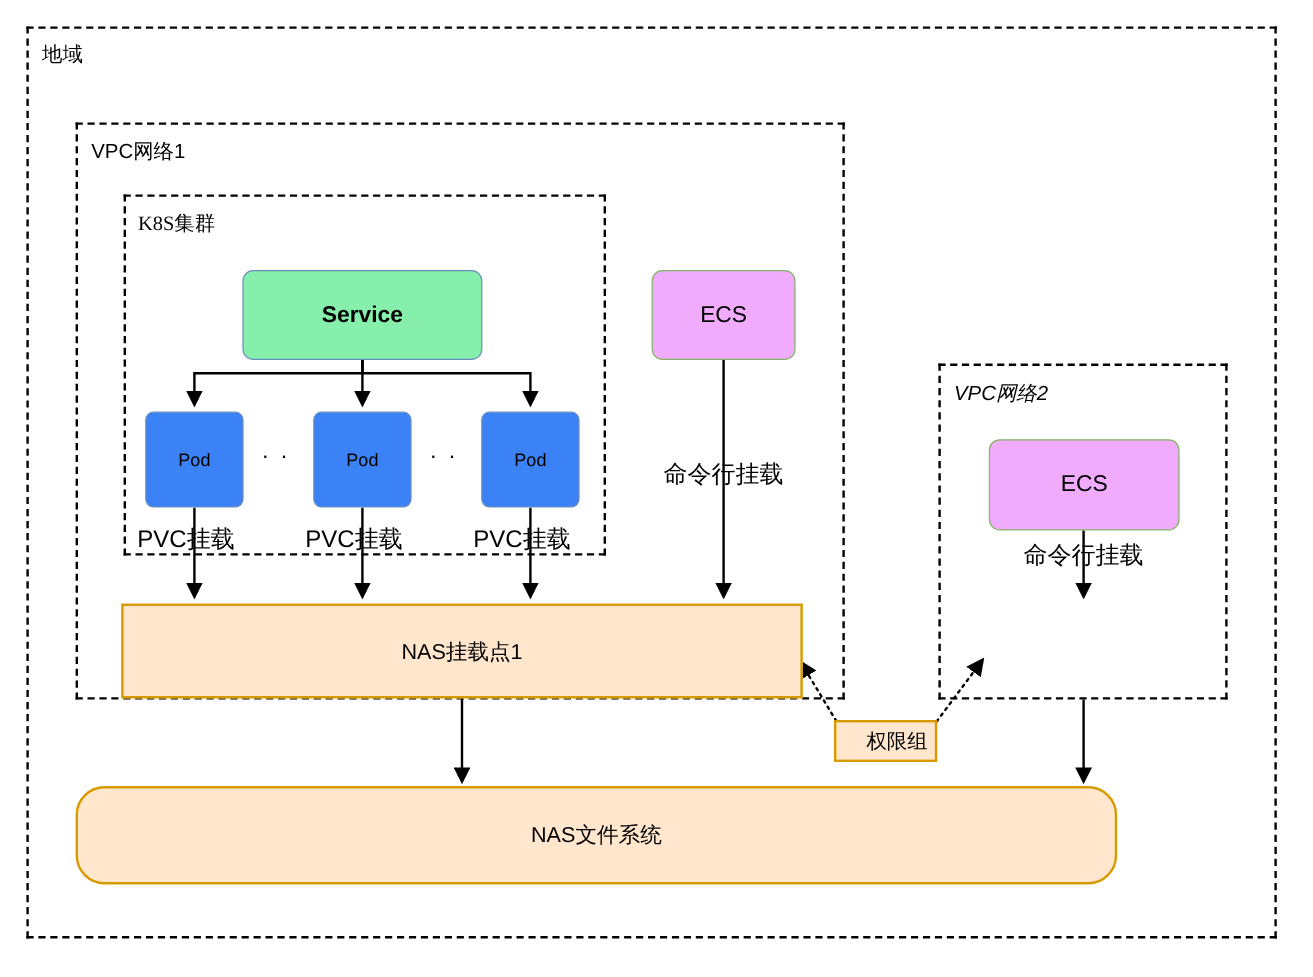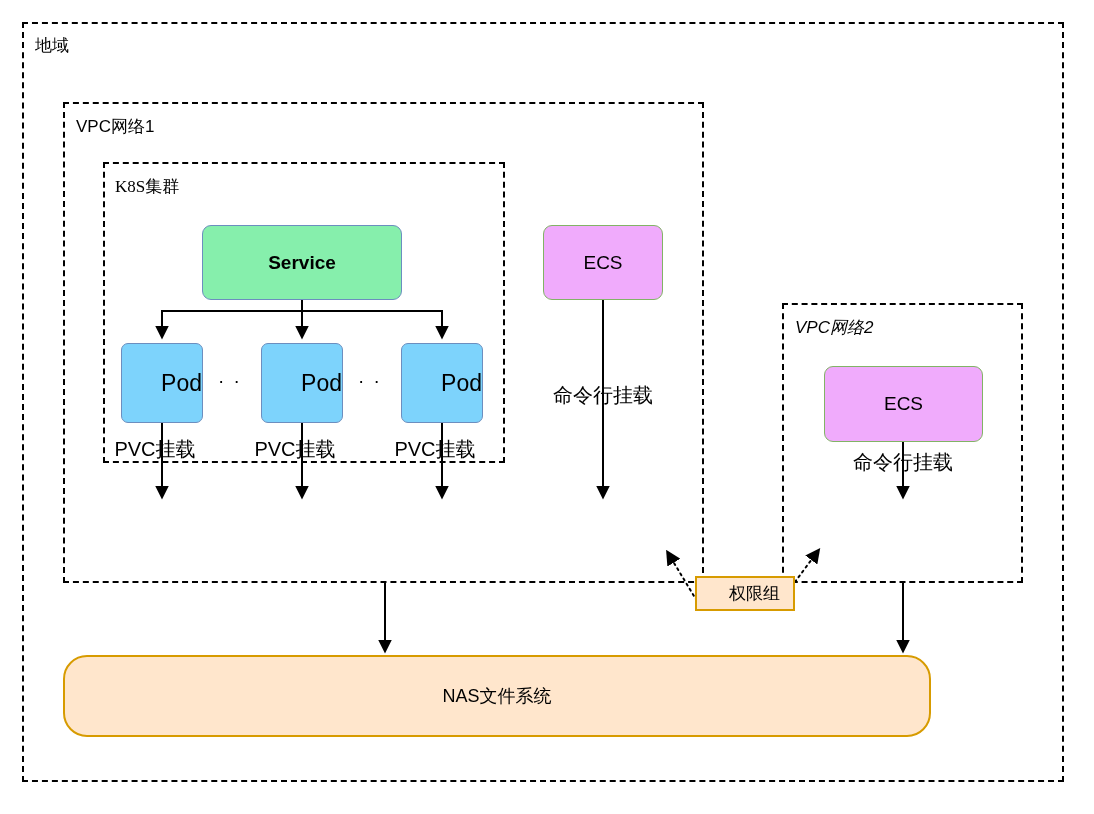--- a/index.html
+++ b/index.html
@@ -5,21 +5,21 @@
   html,body{margin:0;padding:0;background:#ffffff;}
   body{font-family:"Liberation Sans","DejaVu Sans",sans-serif;}
   #canvas{position:relative;width:1094px;height:814px;background:#ffffff;overflow:hidden;}
 
   .zone{position:absolute;border:2px dashed #000000;box-sizing:border-box;background:transparent;}
   .zone-label{position:absolute;font-size:17px;color:#000;white-space:nowrap;}
 
   .node{position:absolute;box-sizing:border-box;display:flex;align-items:center;justify-content:center;
         text-align:center;white-space:nowrap;}
   .node-blue{background:#86efac;border:1.6px solid #6c8ebf;border-radius:9px;color:#000;font-size:19px;font-weight:bold;}
-  .node-pod{background:#7dd3fc;border:1.6px solid #6c8ebf;border-radius:7px;color:#000;font-size:23px;justify-content:flex-end;}
+  .node-pod{background:#3b82f6;border:1.6px solid #6c8ebf;border-radius:7px;color:#000;font-size:15px;}
   .node-green{background:#f0abfc;border:1.6px solid #82b366;border-radius:9px;color:#000;font-size:19px;}
   .node-orange{background:#ffe6cc;border:2px solid #d79b00;border-radius:0;color:#000;font-size:18px;}
   .node-perm{background:#ffe6cc;border:2px solid #d79b00;border-radius:0;color:#000;font-size:17px;}
 
   .edge-label{position:absolute;font-size:20px;color:#000;white-space:nowrap;text-align:center;}
   .dots{position:absolute;font-size:19px;color:#000;letter-spacing:2px;white-space:nowrap;}
 
   svg.overlay{position:absolute;left:0;top:0;width:1094px;height:814px;pointer-events:none;}
 </style>
 </head>
@@ -102,23 +102,26 @@
   <div class="node node-green" style="left:543px;top:225px;width:120px;height:75px;">
     <span>ECS</span>
   </div>
   <div class="edge-label" style="left:546px;top:382px;width:114px;">命令行挂载</div>
 
   <div class="node node-green" style="left:824px;top:366px;width:159px;height:76px;">
     <span>ECS</span>
   </div>
   <div class="edge-label" style="left:846px;top:449px;width:114px;">命令行挂载</div>
 
+  <div class="node node-orange" style="left:101px;top:503px;width:568px;height:79px;">
+    <span>NAS挂载点1</span>
+  </div>
 
 
-  <div class="node node-perm" style="left:695px;top:576px;width:100px;height:35px;padding-left:19px;">
+  <div class="node node-perm" style="left:695px;top:600px;width:86px;height:35px;padding-left:19px;">
     <span>权限组</span>
   </div>
 
   <div class="node node-orange" style="left:63px;top:655px;width:868px;height:82px;border-radius:24px;">
     <span>NAS文件系统</span>
   </div>
 
 </div>
 
 </body></html>

